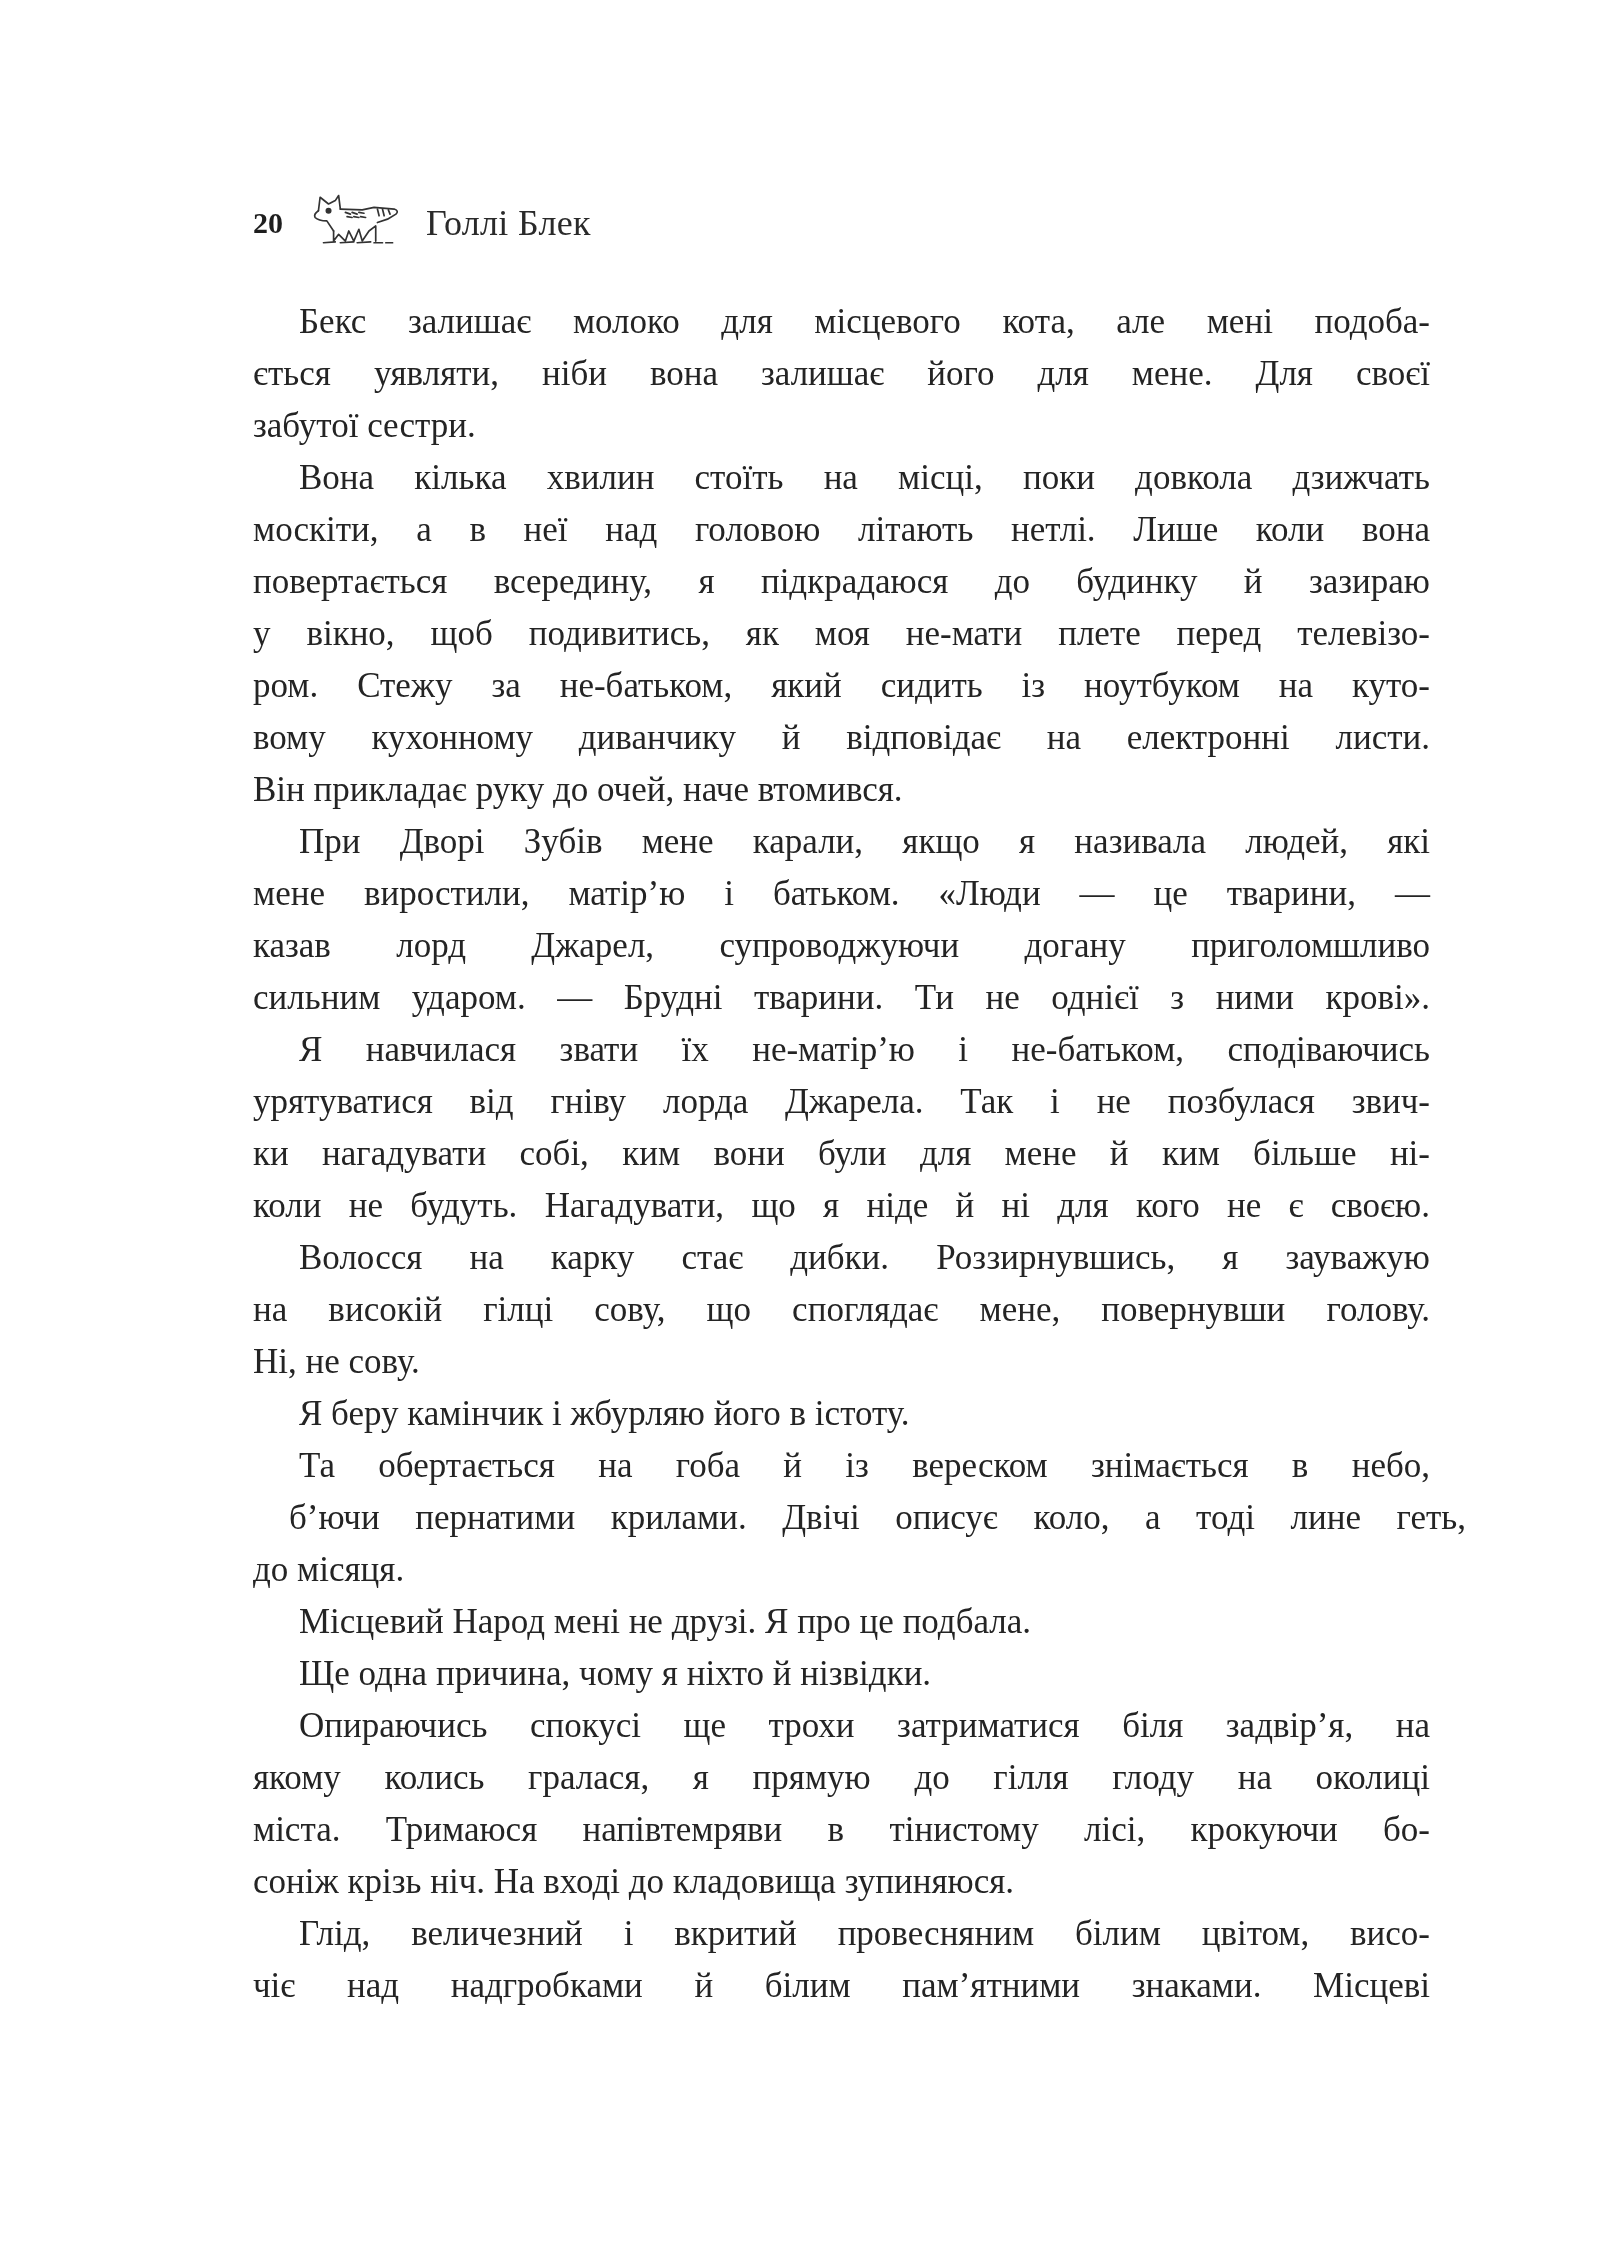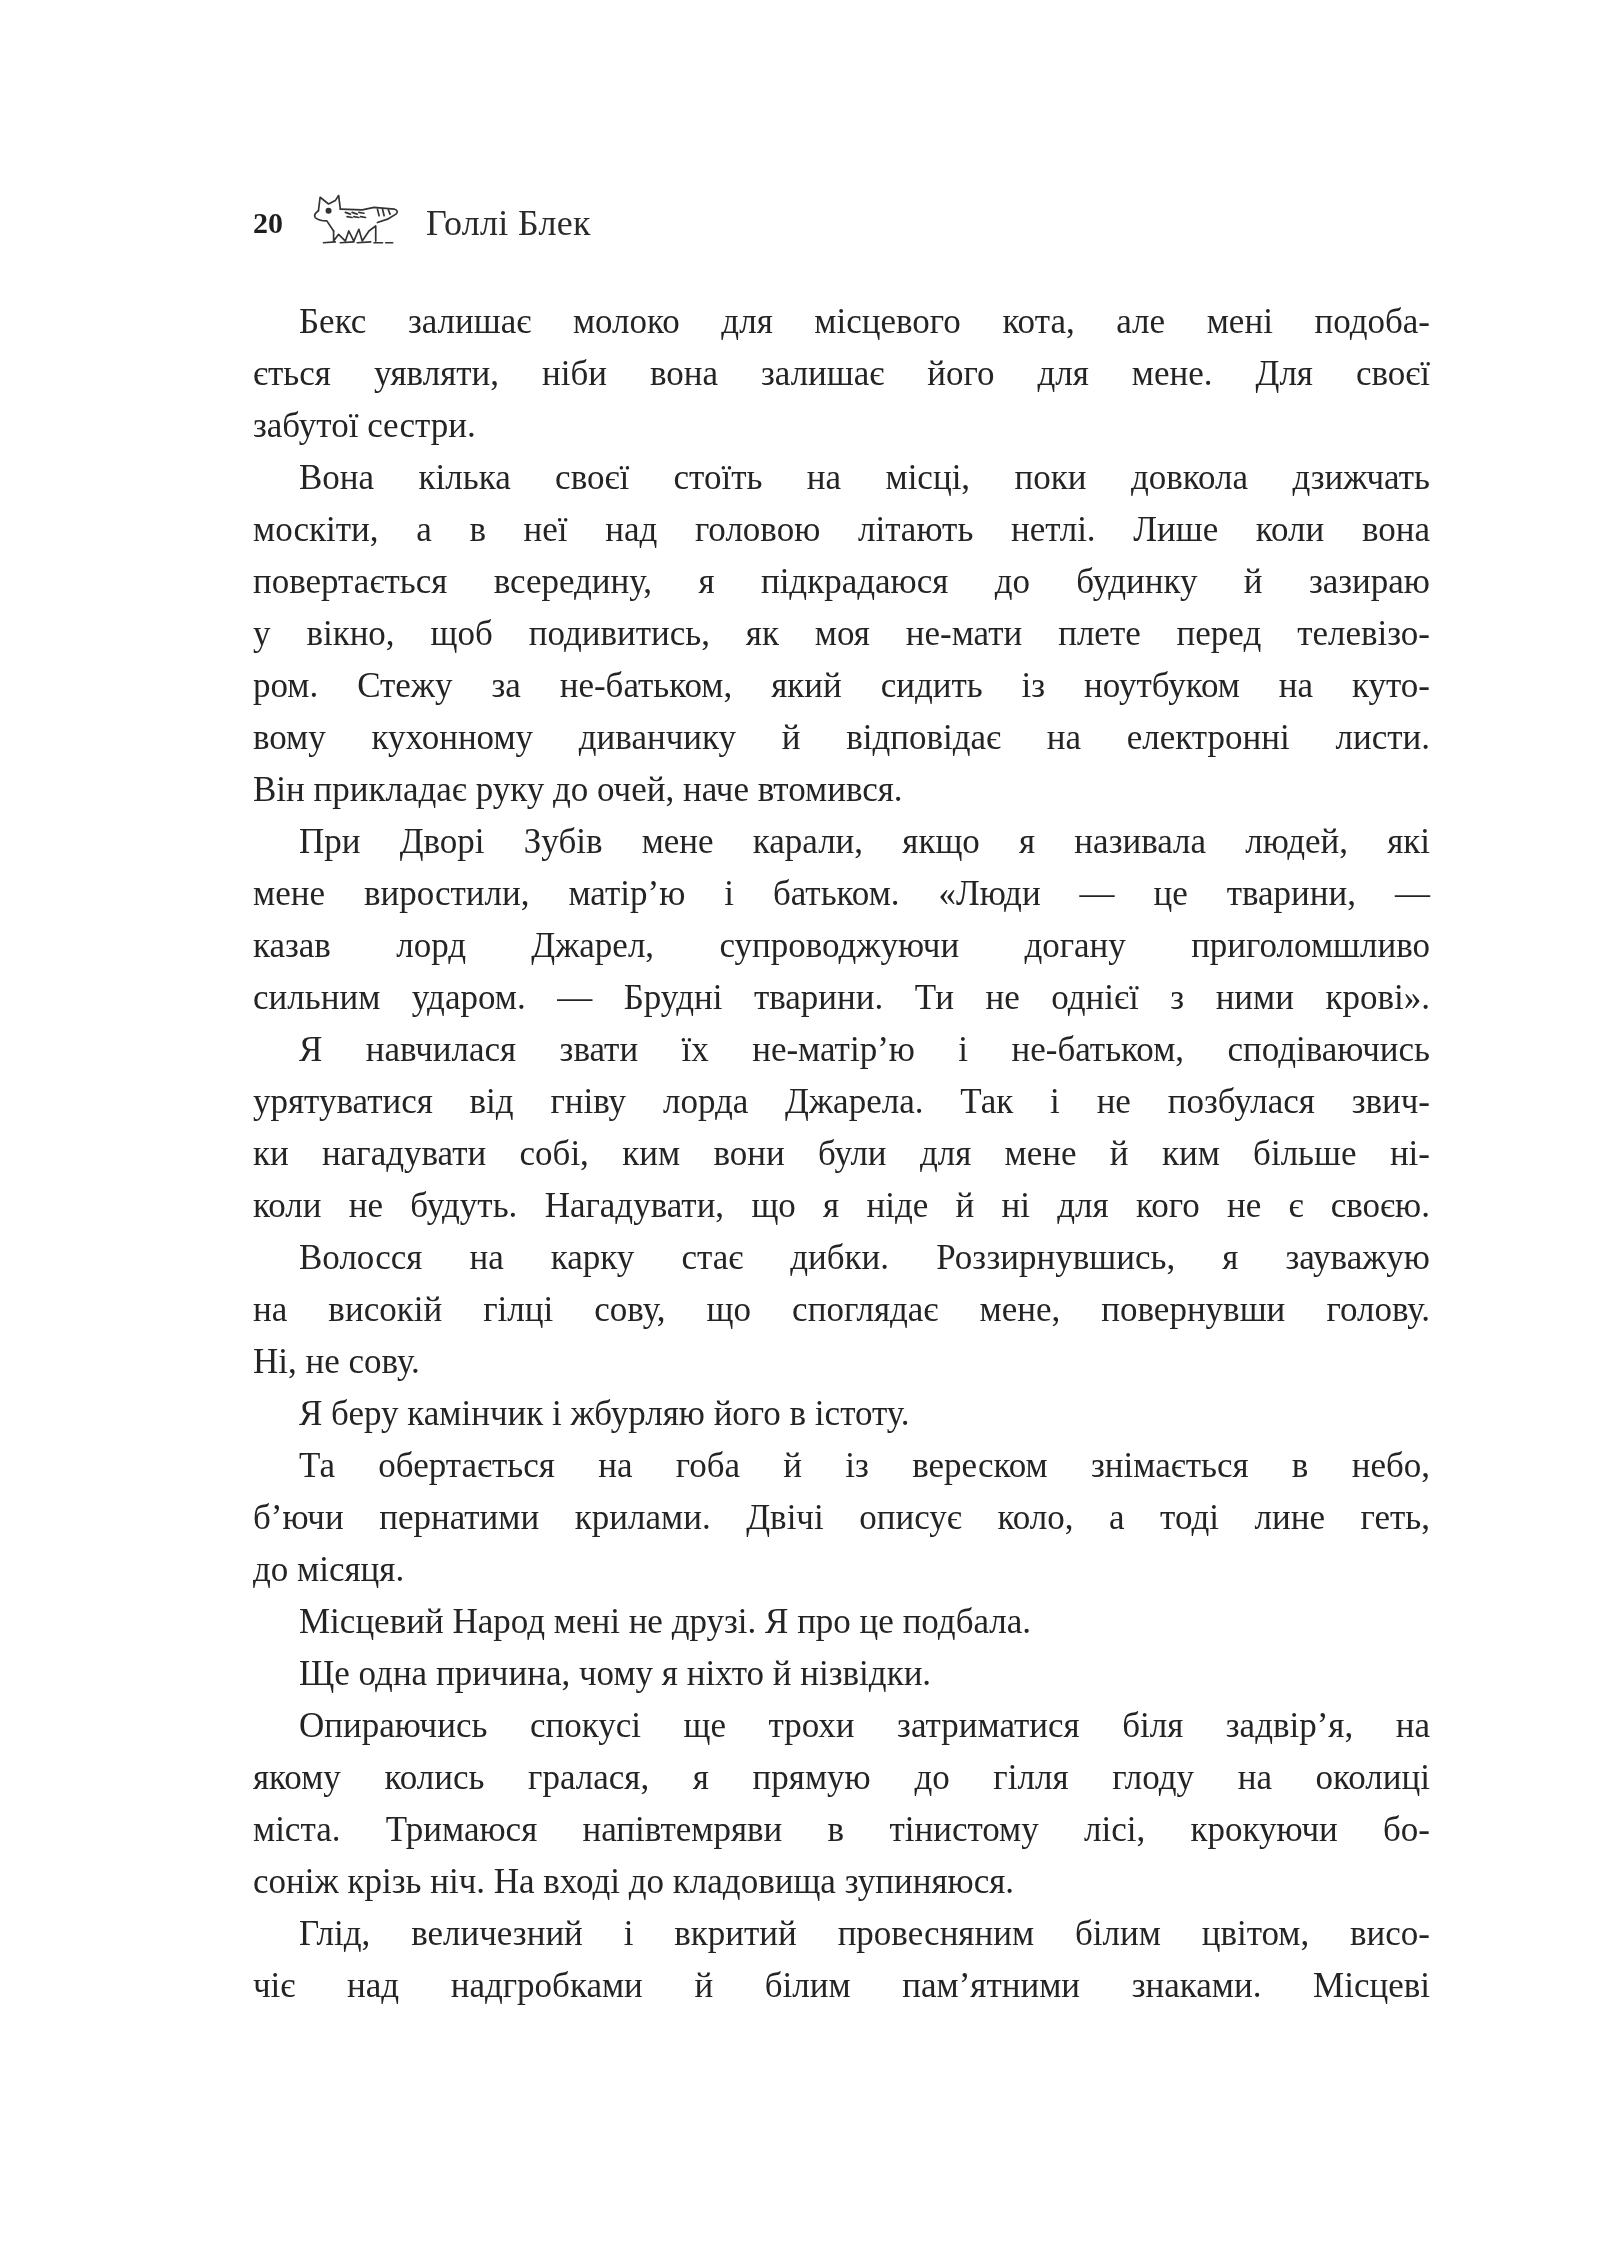--- a/index.html
+++ b/index.html
@@ -101,21 +101,21 @@
 
   <div class="body-text" id="body-text">
       <div class="line indent">
         <span class="line-inner" style="display: block; width: 100%; white-space: normal;">Бекс залишає молоко для місцевого кота, але мені подоба-</span>
       </div>
       <div class="line">
         <span class="line-inner" style="display: block; width: 100%; white-space: normal;">ється уявляти, ніби вона залишає його для мене. Для своєї</span>
       </div>
       <div class="line last"><span class="line-inner" style="display: inline-block; width: auto;">забутої сестри.</span></div>
       <div class="line indent">
-        <span class="line-inner" style="display: block; width: 100%; white-space: normal;">Вона кілька своєї стоїть на місці, поки довкола дзижчать</span>
+        <span class="line-inner" style="display: block; width: 100%; white-space: normal;">Вона кілька хвилин стоїть на місці, поки довкола дзижчать</span>
       </div>
       <div class="line">
         <span class="line-inner" style="display: block; width: 100%; white-space: normal;">москіти, а в неї над головою літають нетлі. Лише коли вона</span>
       </div>
       <div class="line">
         <span class="line-inner" style="display: block; width: 100%; white-space: normal;">повертається всередину, я підкрадаюся до будинку й зазираю</span>
       </div>
       <div class="line">
         <span class="line-inner" style="display: block; width: 100%; white-space: normal;">у вікно, щоб подивитись, як моя не-мати плете перед телевізо-</span>
       </div>
@@ -155,21 +155,21 @@
       </div>
       <div class="line">
         <span class="line-inner" style="display: block; width: 100%; white-space: normal;">на високій гілці сову, що споглядає мене, повернувши голову.</span>
       </div>
       <div class="line last"><span class="line-inner" style="display: inline-block; width: auto;">Ні, не сову.</span></div>
       <div class="line indent last"><span class="line-inner" style="display: inline-block; width: auto;">Я беру камінчик і жбурляю його в істоту.</span></div>
       <div class="line indent">
         <span class="line-inner" style="display: block; width: 100%; white-space: normal;">Та обертається на гоба й із вереском знімається в небо,</span>
       </div>
       <div class="line">
-        <span class="line-inner" style="display: block; width: 100%; white-space: normal;">бʼючи пернатими крилами. Двічі описує коло, а тоді лине геть,</span>
+        <span class="line-inner" style="display: block; width: 100%; white-space: normal; margin-left: 36px;">бʼючи пернатими крилами. Двічі описує коло, а тоді лине геть,</span>
       </div>
       <div class="line last"><span class="line-inner" style="display: inline-block; width: auto;">до місяця.</span></div>
       <div class="line indent last"><span class="line-inner" style="display: inline-block; width: auto;">Місцевий Народ мені не друзі. Я про це подбала.</span></div>
       <div class="line indent last"><span class="line-inner" style="display: inline-block; width: auto;">Ще одна причина, чому я ніхто й нізвідки.</span></div>
       <div class="line indent">
         <span class="line-inner" style="display: block; width: 100%; white-space: normal;">Опираючись спокусі ще трохи затриматися біля задвірʼя, на</span>
       </div>
       <div class="line">
         <span class="line-inner" style="display: block; width: 100%; white-space: normal;">якому колись гралася, я прямую до гілля глоду на околиці</span>
       </div>

